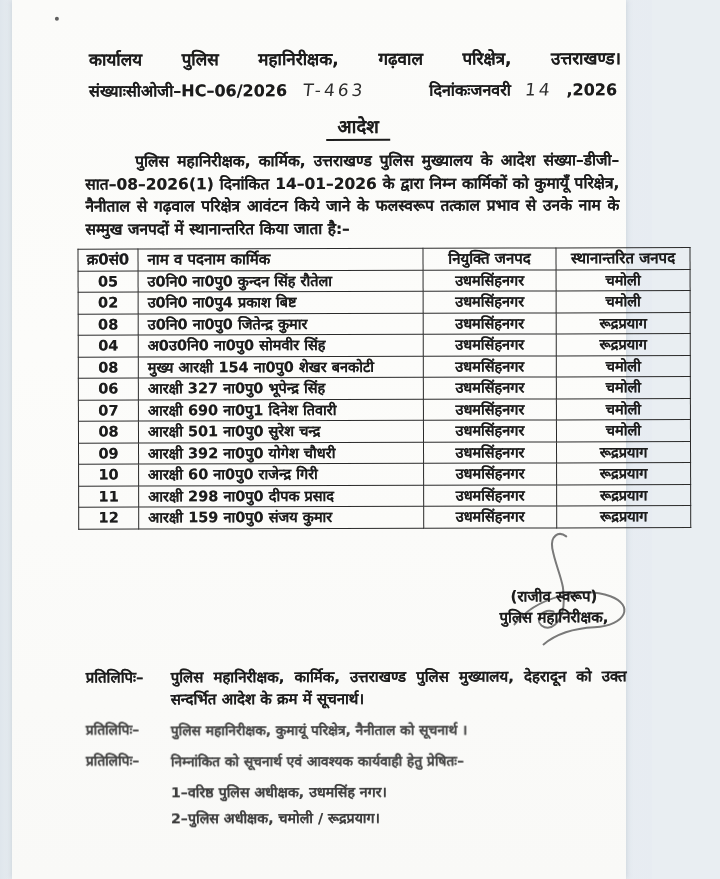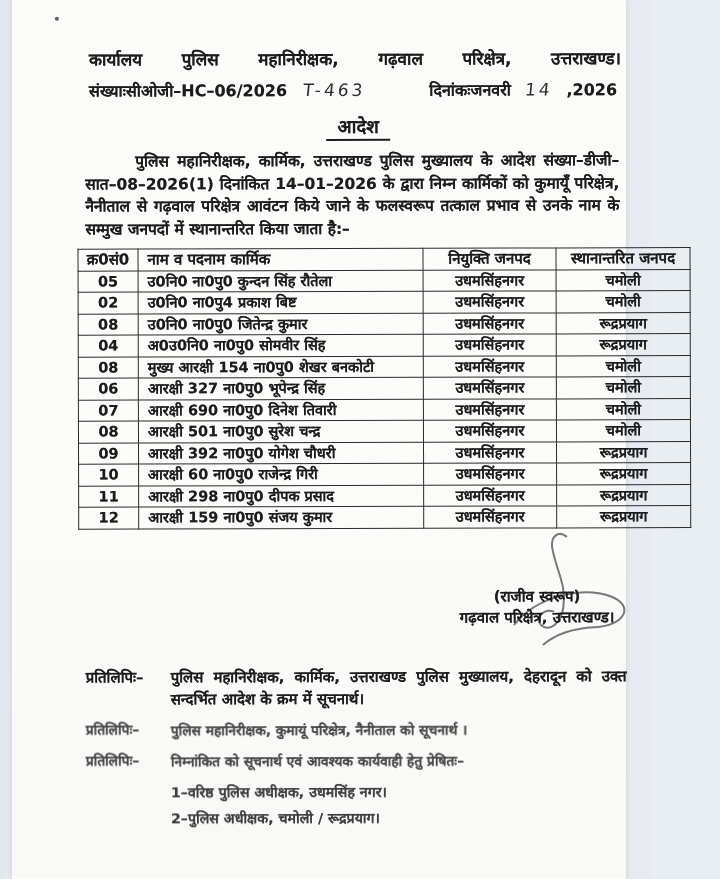--- a/index.html
+++ b/index.html
@@ -70,21 +70,21 @@
     padding:0 3px; text-align:center;
     overflow:hidden; white-space:nowrap;
   }
   table.order th { font-size:15px; }
   table.order td.c1, table.order th.c1 { text-align:left; padding-left:9px; }
   table.order th.c1 { text-align:left; }
 
   .sig { position:relative; height:132px; }
   .sig svg { position:absolute; left:468px; top:0; }
   .sig-text {
-    position:absolute; top:58px; right:12px;
+    position:absolute; top:58px; right:18px;
     text-align:center; font-size:15px; line-height:21.5px;
   }
 
   .copies { margin-top:4px; }
   .copy { display:flex; margin-left:73px; align-items:flex-start; }
   .copy-label { width:85px; flex:0 0 85px; font-size:15px; }
   .copy-text { width:520px; font-size:15px; line-height:22px; text-align:justify; }
   .copy.first { margin-top:5px; }
   .copy.faded { margin-top:9px; }
   .copy.faded .copy-label, .copy.faded .copy-text {
@@ -167,21 +167,21 @@
               <td class="c3">चमोली</td>
             </tr>
             <tr>
               <td class="c0">06</td>
               <td class="c1">आरक्षी 327 ना0पु0 भूपेन्द्र सिंह</td>
               <td class="c2">उधमसिंहनगर</td>
               <td class="c3">चमोली</td>
             </tr>
             <tr>
               <td class="c0">07</td>
-              <td class="c1">आरक्षी 690 ना0पु0 दिनेश तिवारी</td>
+              <td class="c1">आरक्षी 690 ना0पु1 दिनेश तिवारी</td>
               <td class="c2">उधमसिंहनगर</td>
               <td class="c3">चमोली</td>
             </tr>
             <tr>
               <td class="c0">08</td>
               <td class="c1">आरक्षी 501 ना0पु0 सुरेश चन्द्र</td>
               <td class="c2">उधमसिंहनगर</td>
               <td class="c3">चमोली</td>
             </tr>
             <tr>
@@ -213,21 +213,21 @@
 
       <div class="sig">
         <svg width="180" height="130" viewBox="0 0 180 130">
           <g fill="none" stroke="#4e4e4e" stroke-width="2" stroke-linecap="round" opacity=".75">
             <path d="M86,8 C78,2 70,8 72,20 C76,42 86,56 83,78 C81,94 70,104 61,97 C54,91 62,80 73,83"></path>
             <path d="M34,96 C56,68 102,58 130,68 C154,77 146,97 114,99 C92,100 74,107 63,116"></path>
           </g>
         </svg>
         <div class="sig-text">
           <div>(राजीव स्वरूप)</div>
-          <div>गढ़वाल परिक्षेत्र, उत्तराखण्ड।</div>
+          <div>पुलिस महानिरीक्षक,</div>
         </div>
       </div>
 
       <div class="copies">
           <div class="copy first">
             <div class="copy-label">प्रतिलिपिः–</div>
             <div class="copy-text">पुलिस महानिरीक्षक, कार्मिक, उत्तराखण्ड पुलिस मुख्यालय, देहरादून को उक्त सन्दर्भित आदेश के क्रम में सूचनार्थ।</div>
           </div>
           <div class="copy faded">
             <div class="copy-label">प्रतिलिपिः–</div>

